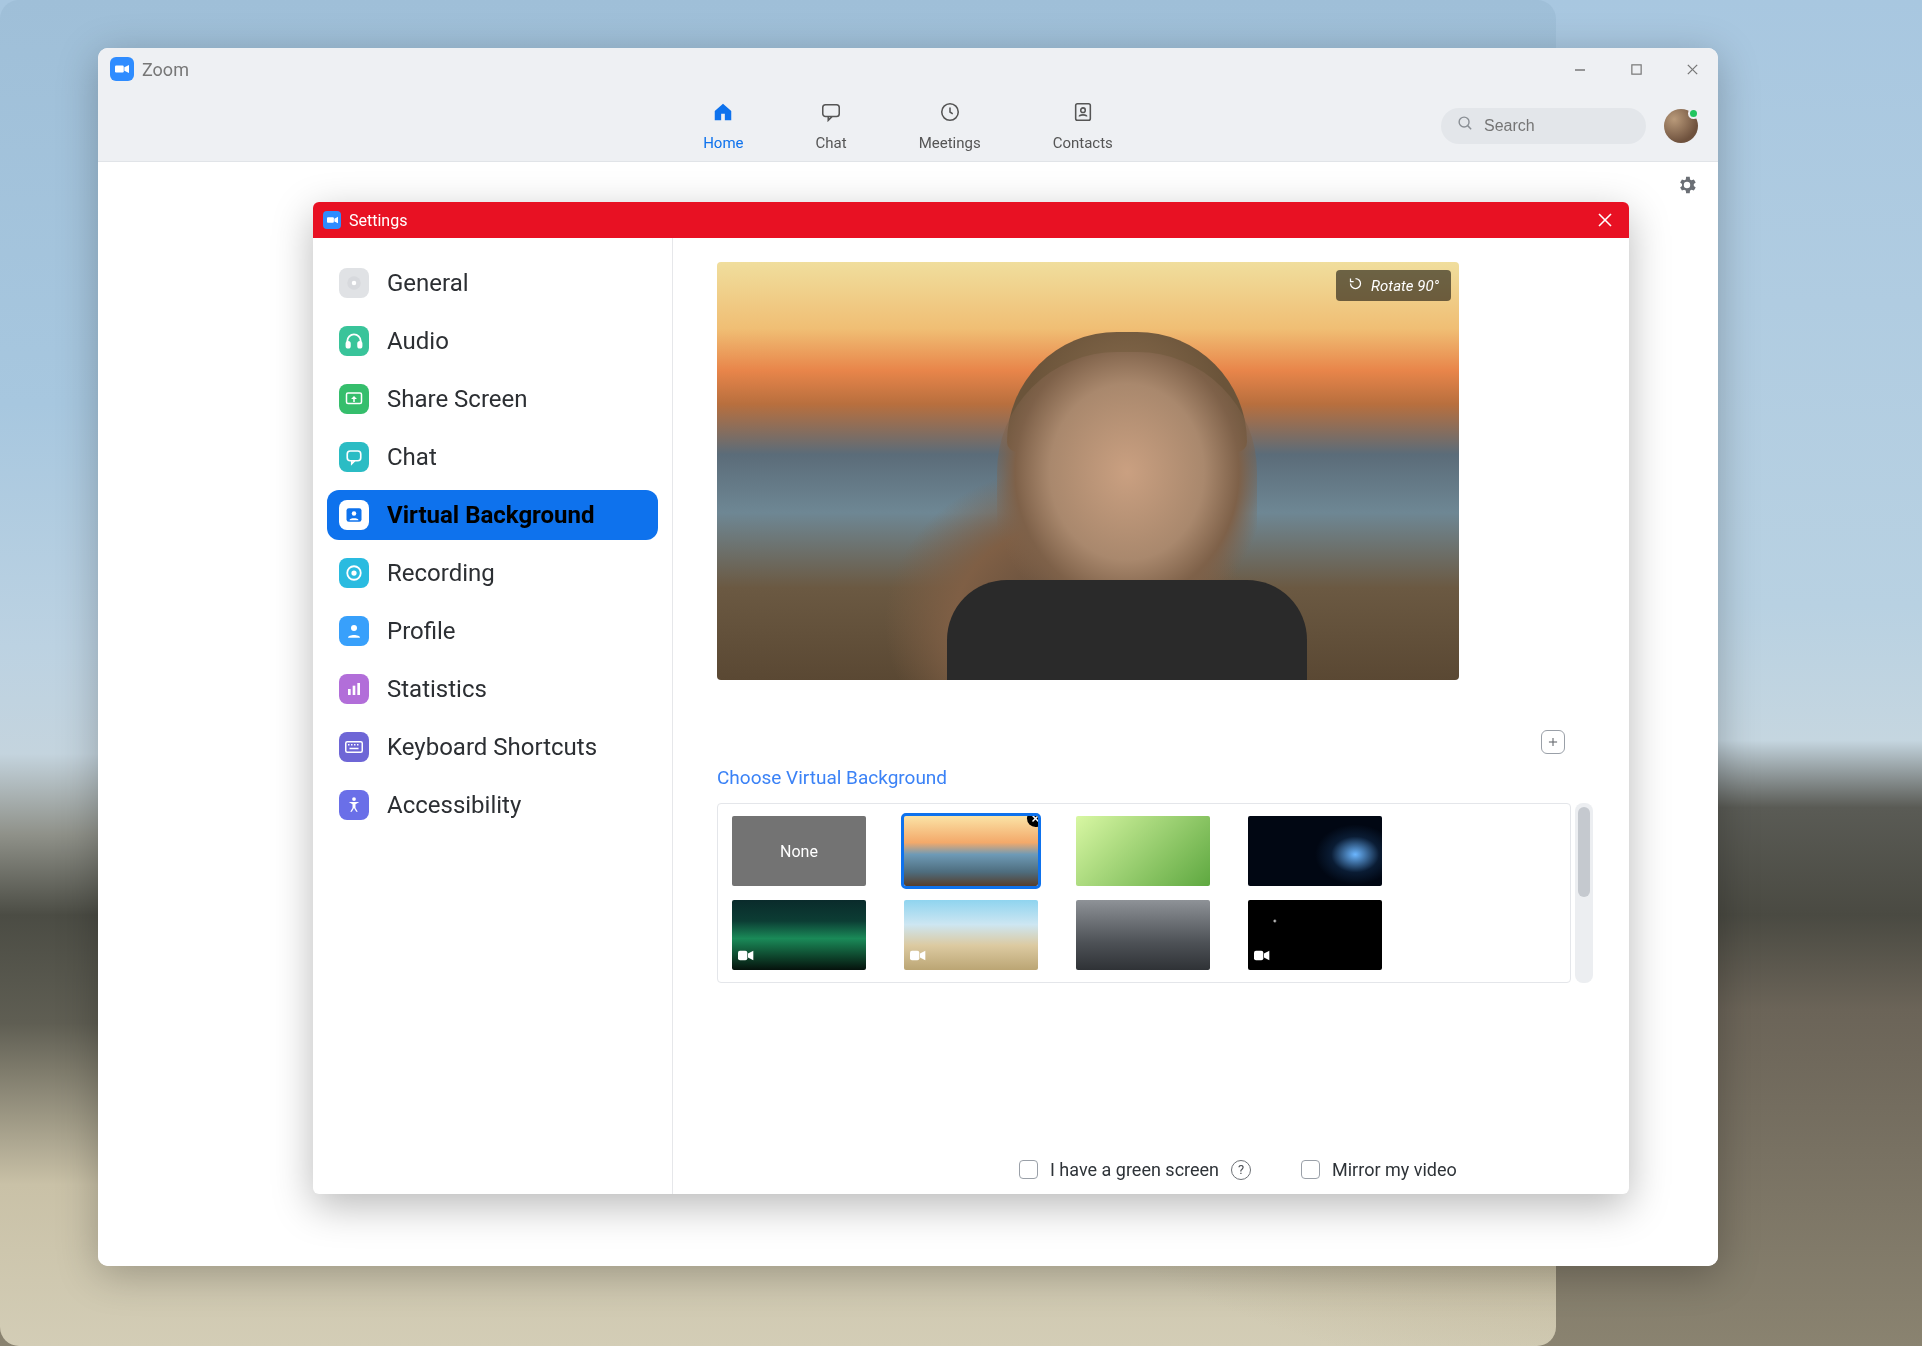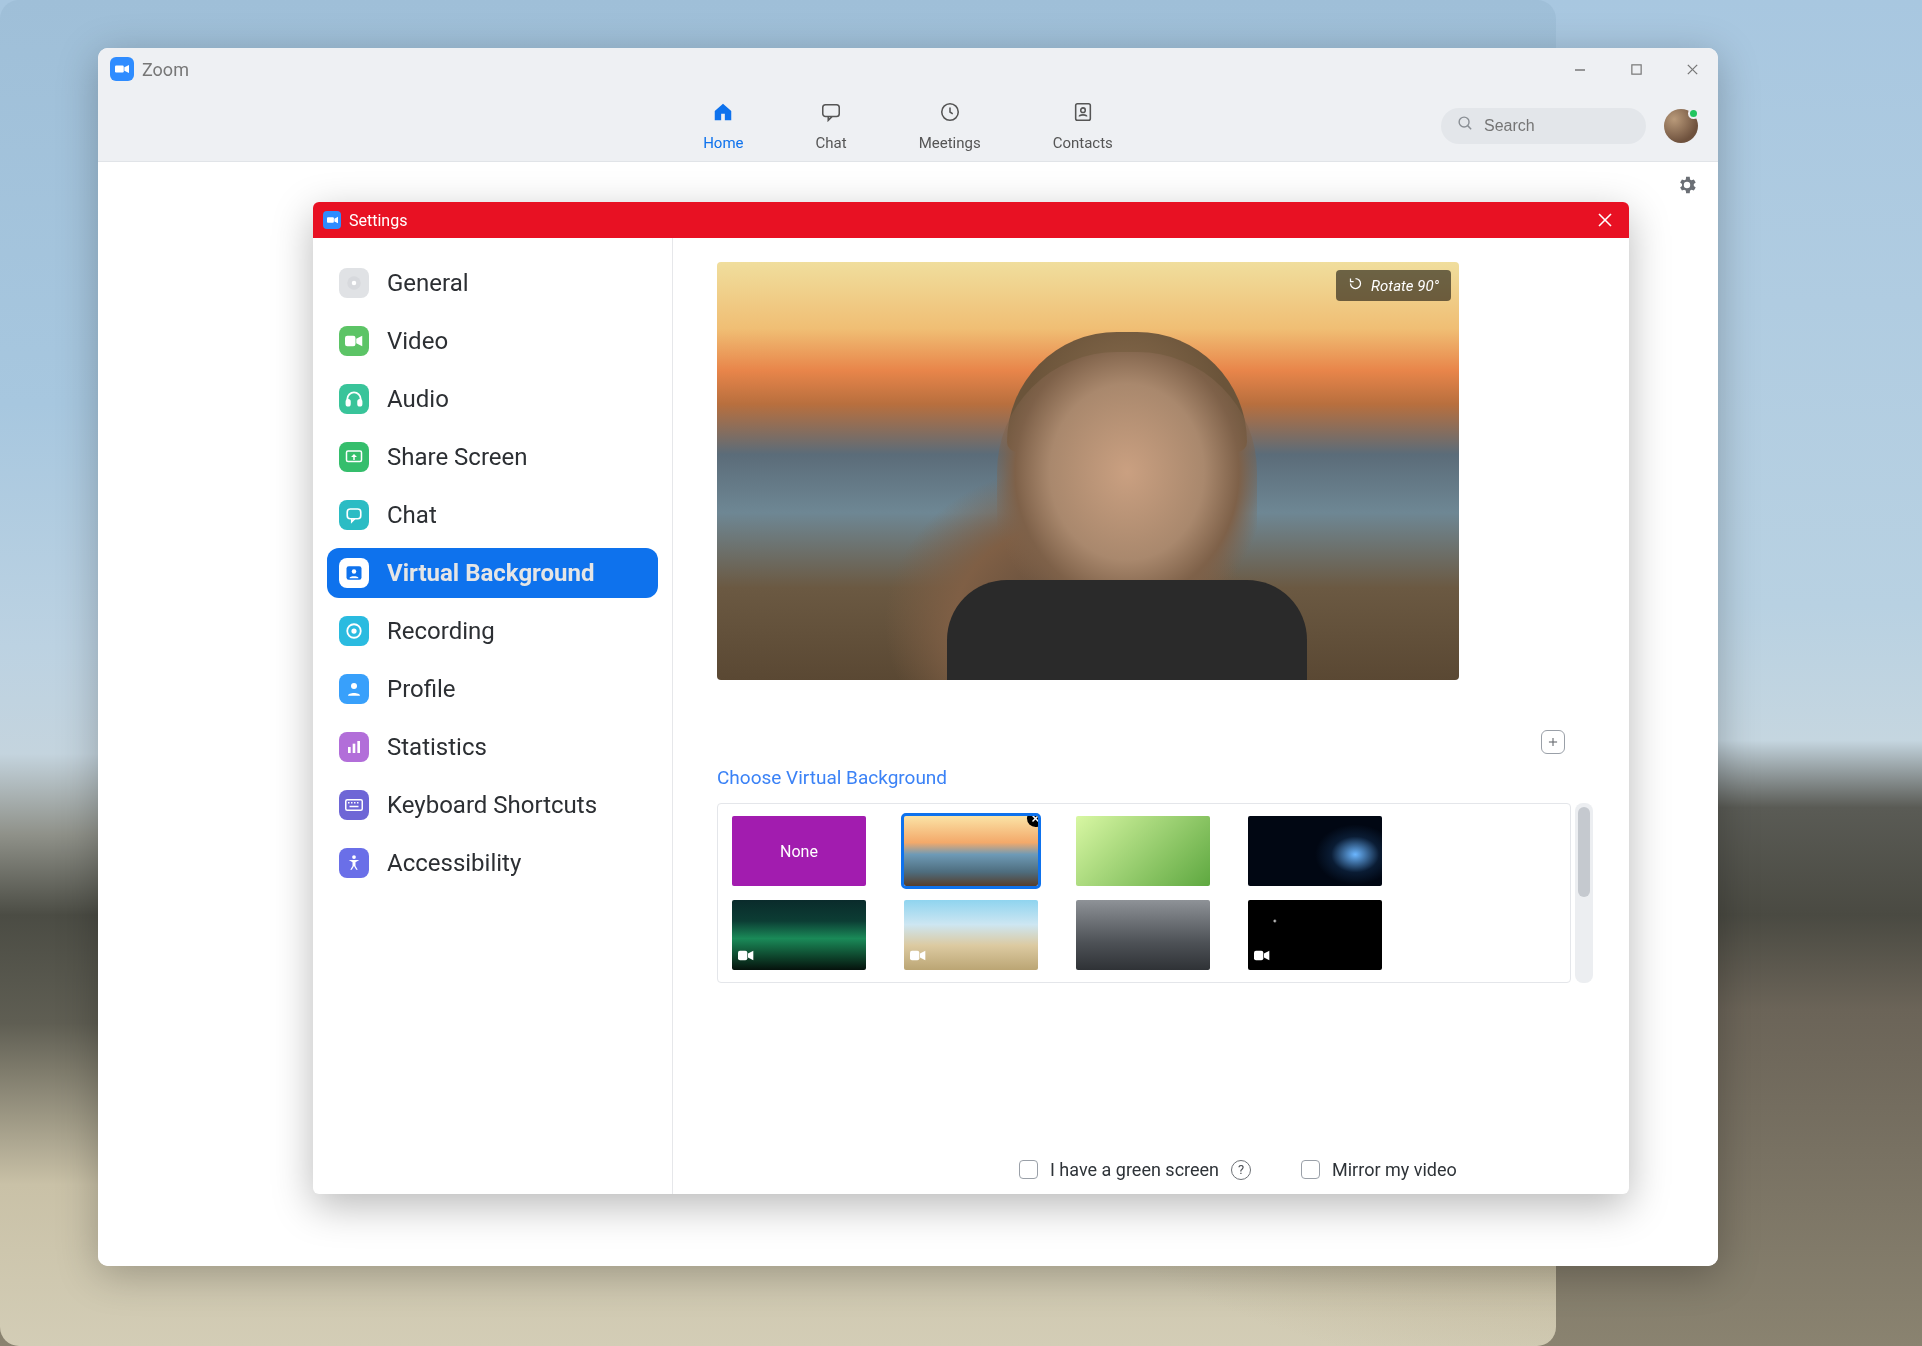--- a/index.html
+++ b/index.html
@@ -65,21 +65,21 @@
   .settings-titlebar{
     height:36px;background:#e81123;color:#fff;display:flex;align-items:center;padding:0 10px;
   }
   .settings-titlebar .st-logo{width:18px;height:18px;border-radius:4px;background:#2e8cff;display:flex;align-items:center;justify-content:center;margin-right:8px}
   .settings-titlebar .st-title{font-size:16px}
   .settings-titlebar .st-close{margin-left:auto;width:28px;height:28px;display:flex;align-items:center;justify-content:center;cursor:pointer;color:#fff}
   .settings-body{flex:1;display:flex}
   .sidebar{width:360px;border-right:1px solid #e6e7ea;padding:20px 14px}
   .side-item{display:flex;align-items:center;gap:18px;padding:10px 12px;border-radius:12px;cursor:pointer;color:#2c2f33}
   .side-item + .side-item{margin-top:8px}
-  .side-item.active{background:#0e72ed;color:#e5e5e5;font-weight:700}
+  .side-item.active{background:#0e72ed;color:#000000;font-weight:700}
   .side-ico{width:30px;height:30px;border-radius:8px;display:flex;align-items:center;justify-content:center;flex-shrink:0}
   .side-item .side-label{font-size:24px}
   .ico-general{background:#e0e2e5;color:#8a8f95}
   .ico-video{background:#5cc466;color:#fff}
   .ico-audio{background:#39c49a;color:#fff}
   .ico-share{background:#35be6c;color:#fff}
   .ico-chat{background:#2bbcc4;color:#fff}
   .ico-vbg{background:#fff;color:#0e72ed}
   .ico-rec{background:#2abbe0;color:#fff}
   .ico-profile{background:#38a0fb;color:#fff}
@@ -104,21 +104,21 @@
 
   .section-title{margin:86px 0 14px 16px;font-size:19px;color:#3b82f6}
   .section-row{display:flex;align-items:center}
   .add-btn{margin-left:auto;margin-right:36px;width:24px;height:24px;border:1px solid #9aa0a8;border-radius:6px;display:flex;align-items:center;justify-content:center;color:#6d7176;cursor:pointer}
 
   .thumbs-wrap{display:flex;align-items:stretch;margin-left:16px;margin-right:8px}
   .thumbs{flex:1;border:1px solid #e4e6ea;border-radius:4px;padding:12px 14px;display:grid;grid-template-columns:repeat(4,134px);grid-auto-rows:70px;gap:14px 38px}
   .scroll-gutter{width:18px;margin-left:4px;background:#eceef1;border-radius:8px;position:relative}
   .scroll-thumb{position:absolute;left:3px;right:3px;top:4px;height:90px;background:#c5c9cf;border-radius:6px}
   .thumb{position:relative;width:134px;height:70px;border-radius:2px;overflow:hidden}
-  .thumb.none{background:#a21caf;color:#fff;display:flex;align-items:center;justify-content:center;font-size:16px}
+  .thumb.none{background:#737373;color:#fff;display:flex;align-items:center;justify-content:center;font-size:16px}
   .thumb.selected{outline:3px solid #0e72ed;outline-offset:0}
   .thumb .del{position:absolute;right:-6px;top:-6px;width:17px;height:17px;border-radius:50%;background:#000;color:#fff;display:flex;align-items:center;justify-content:center;font-size:11px}
   .thumb .vid-badge{position:absolute;left:6px;bottom:5px;color:#fff}
   .bg-bridge{background:linear-gradient(to bottom,#fbe3a6 0%,#f3a96a 38%,#6e9ab6 55%,#4e6d7e 80%,#563e2d 100%)}
   .bg-grass{background:linear-gradient(135deg,#d8f7a3,#5ea840);}
   .bg-space{background:radial-gradient(40px 30px at 80% 55%,#6bb6ff,#0a1c34 60%,#010713 100%)}
   .bg-aurora{background:linear-gradient(to bottom,#0a2b2b 0%,#0c3d34 30%,#1a8a58 55%,#05120c 100%)}
   .bg-beach{background:linear-gradient(to bottom,#8fd4ef 0%,#cde6f2 35%,#dccaa1 65%,#bba574 100%)}
   .bg-hangar{background:linear-gradient(to bottom,#8e9297 0%,#4e5257 60%,#2f3236 100%)}
   .bg-stars{background:radial-gradient(2px 2px at 20% 30%,#fff,#000 2px),radial-gradient(1.5px 1.5px at 60% 50%,#fff,#000 2px),radial-gradient(1.5px 1.5px at 80% 70%,#fff,#000 2px),#000}
@@ -245,29 +245,20 @@
 
           <div class="sidebar">
             <div class="side-item">
               <div class="side-ico ico-general">
                   <svg width="18" height="18" viewBox="0 0 24 24" fill="#8a8f95">
                     <circle cx="12" cy="12" r="9" fill="#d7d9dd"></circle>
                     <circle cx="12" cy="12" r="3" fill="#fff"></circle>
                   </svg>
                 </div>
               <div class="side-label">General</div>
-            </div>
-            <div class="side-item">
-              <div class="side-ico ico-video">
-                  <svg width="18" height="14" viewBox="0 0 24 16" fill="#fff">
-                    <rect x="0" y="1" width="14" height="14" rx="3"></rect>
-                    <path d="M15 5 L23 1 V15 L15 11 Z"></path>
-                  </svg>
-                </div>
-              <div class="side-label">Video</div>
             </div>
             <div class="side-item">
               <div class="side-ico ico-audio">
                   <svg width="20" height="20" viewBox="0 0 24 24" fill="none" stroke="#fff" stroke-width="2.2">
                     <path d="M4 14v-2a8 8 0 0116 0v2"></path>
                     <rect x="3" y="13" width="4" height="7" rx="2" fill="#fff"></rect>
                     <rect x="17" y="13" width="4" height="7" rx="2" fill="#fff"></rect>
                   </svg>
                 </div>
               <div class="side-label">Audio</div>

